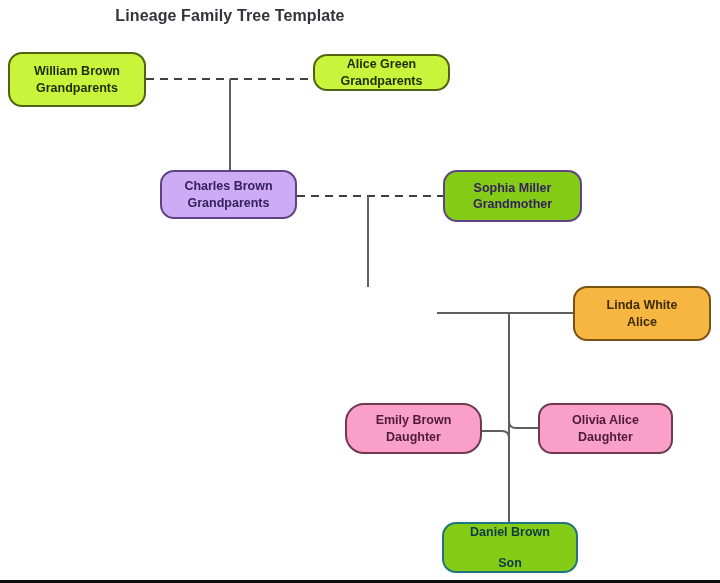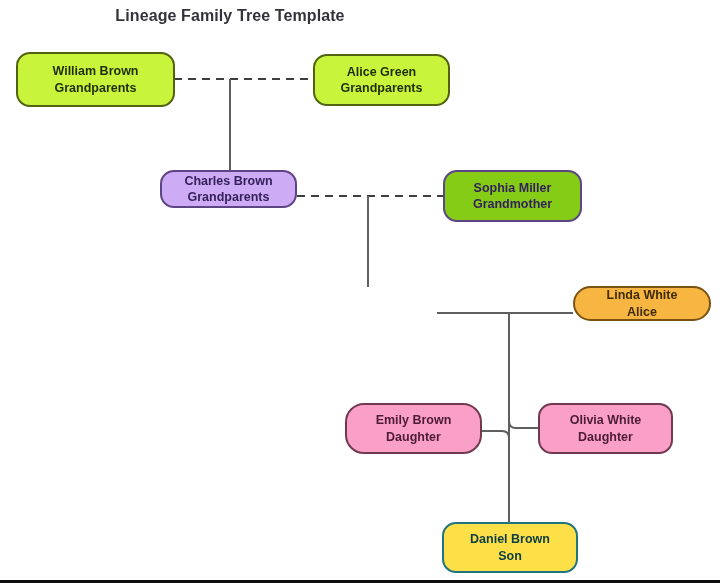--- a/index.html
+++ b/index.html
@@ -76,55 +76,55 @@
 
     <line x1="437" y1="313" x2="573" y2="313" stroke="#5f5f5f" stroke-width="2"></line>
 
     <line x1="509" y1="313" x2="509" y2="522" stroke="#5f5f5f" stroke-width="2"></line>
 
     <path d="M482,431 H502 Q509,431 509,438" fill="none" stroke="#5f5f5f" stroke-width="2"></path>
 
     <path d="M538,428 H516 Q509,428 509,421" fill="none" stroke="#5f5f5f" stroke-width="2"></path>
   </svg>
 
-  <div class="node" style="left: 8px; top: 52px; width: 159px; height: 55px; background: rgb(201, 244, 60); border-color: rgb(82, 99, 15); color: rgb(31, 45, 3); margin-left: 8px;">
+  <div class="node" style="left: 8px; top: 52px; width: 138px; height: 55px; background: rgb(201, 244, 60); border-color: rgb(82, 99, 15); color: rgb(31, 45, 3);">
     <span>William Brown</span>
     <span>Grandparents</span>
   </div>
 
-  <div class="node" style="left: 313px; top: 54px; width: 137px; height: 52px; background: rgb(201, 244, 60); border-color: rgb(82, 99, 15); color: rgb(31, 45, 3);">
+  <div class="node" style="left: 313px; top: 54px; width: 137px; height: 37px; background: rgb(201, 244, 60); border-color: rgb(82, 99, 15); color: rgb(31, 45, 3);">
     <span>Alice Green</span>
     <span>Grandparents</span>
   </div>
 
-  <div class="node" style="left: 160px; top: 170px; width: 137px; height: 38px; background: rgb(205, 171, 245); border-color: rgb(94, 67, 133); color: rgb(53, 33, 92);">
+  <div class="node" style="left: 160px; top: 170px; width: 137px; height: 49px; background: rgb(205, 171, 245); border-color: rgb(94, 67, 133); color: rgb(53, 33, 92);">
     <span>Charles Brown</span>
     <span>Grandparents</span>
   </div>
 
   <div class="node" style="left: 443px; top: 170px; width: 139px; height: 52px; background: #84cc16; border-color: rgb(94, 67, 133); color: rgb(53, 33, 92);">
     <span>Sophia Miller</span>
     <span>Grandmother</span>
   </div>
 
 
-  <div class="node" style="left: 573px; top: 286px; width: 138px; height: 35px; background: rgb(247, 181, 65); border-color: rgb(122, 82, 18); color: rgb(63, 44, 3); border-radius: 21px;">
+  <div class="node" style="left: 573px; top: 286px; width: 138px; height: 55px; background: rgb(247, 181, 65); border-color: rgb(122, 82, 18); color: rgb(63, 44, 3);">
     <span>Linda White</span>
     <span>Alice</span>
   </div>
 
   <div class="node" style="left: 345px; top: 403px; width: 137px; height: 51px; background: rgb(250, 160, 200); border-color: rgb(113, 57, 79); color: rgb(77, 27, 53); border-radius: 19px;">
     <span>Emily Brown</span>
     <span>Daughter</span>
   </div>
 
   <div class="node" style="left: 538px; top: 403px; width: 135px; height: 51px; background: rgb(250, 160, 200); border-color: rgb(113, 57, 79); color: rgb(77, 27, 53);">
-    <span>Olivia White</span>
+    <span>Olivia Alice</span>
     <span>Daughter</span>
   </div>
 
-  <div class="node" style="left: 442px; top: 522px; width: 136px; height: 51px; background: #fde047; border-color: rgb(32, 116, 127); color: rgb(12, 60, 68);">
+  <div class="node" style="left: 442px; top: 522px; width: 136px; height: 51px; background: #84cc16; border-color: rgb(32, 116, 127); color: rgb(12, 60, 68); justify-content: space-between;">
     <span>Daniel Brown</span>
     <span>Son</span>
   </div>
 
   <div class="bottom-bar"></div>
 </div>
 
 </body></html>

